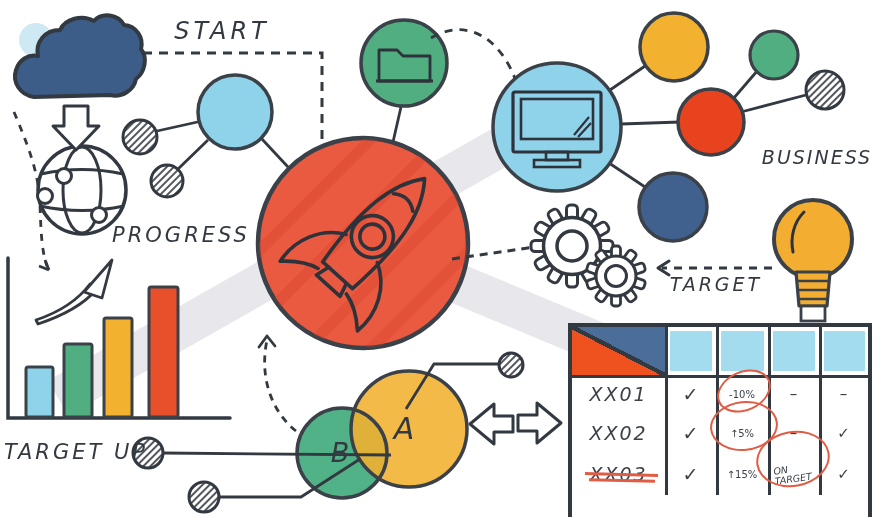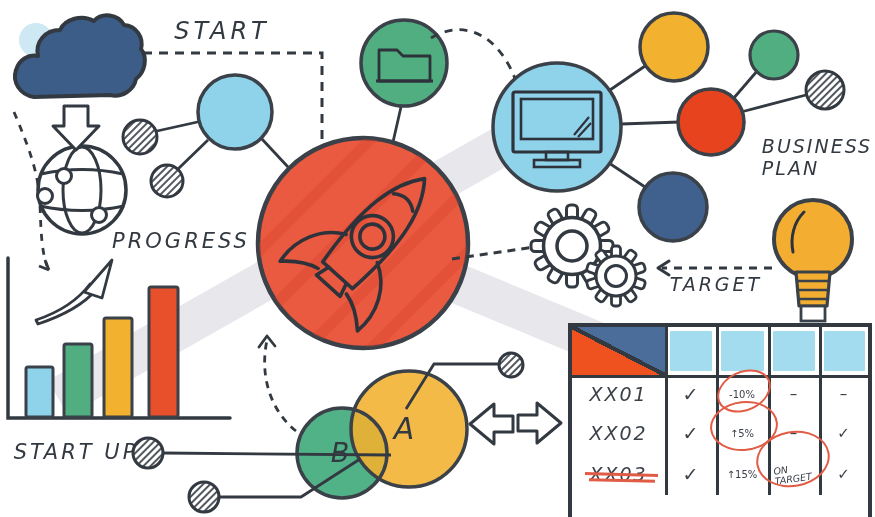--- a/index.html
+++ b/index.html
@@ -6,21 +6,21 @@
   .canvas{
     position:relative;width:875px;height:517px;overflow:hidden;background:#ffffff;
     font-family:"DejaVu Sans",sans-serif;color:#333941;
   }
   .canvas svg{position:absolute;left:0;top:0;}
   .lbl{
     position:absolute;transform:translate(-50%,-50%);
     font-style:italic;color:#333941;white-space:nowrap;font-family:"DejaVu Sans",sans-serif;
   }
   .lbl-launch{left:222px;top:31px;font-size:24px;letter-spacing:4px;}
-  .lbl-progress{left:181px;top:241px;font-size:21px;letter-spacing:3px;}
+  .lbl-progress{left:181px;top:235px;font-size:21px;letter-spacing:3px;}
   .lbl-startup{left:76px;top:452px;font-size:21px;letter-spacing:3px;}
   .lbl-bplan{left:817px;top:157px;font-size:19px;letter-spacing:2px;line-height:22px;}
   .lbl-target{left:716px;top:284px;font-size:19px;letter-spacing:3px;}
   .lbl-a{left:404px;top:428px;font-size:30px;}
   .lbl-b{left:340px;top:452px;font-size:27px;}
   
   .ttable{
     position:absolute;left:568px;top:323px;width:304px;height:212px;
     border:4px solid #333941;background:#ffffff;box-sizing:border-box;
   }
@@ -230,24 +230,23 @@
   </g>
 
   <g fill="#ffffff" stroke="#333941" stroke-width="3" stroke-linejoin="round">
     <polygon points="470,424 494,404 494,416 513,416 513,432 494,432 494,444"></polygon>
     <polygon points="561,423 537,403 537,415 518,415 518,431 537,431 537,443"></polygon>
   </g>
 </svg>
 
 <div class="lbl lbl-launch">START</div>
 <div class="lbl lbl-progress">PROGRESS</div>
-<div class="lbl lbl-startup">START UP</div>
+<div class="lbl lbl-startup">TARGET UP</div>
 <div class="lbl lbl-bplan">
   <div>BUSINESS</div>
-  <div>PLAN</div>
 </div>
 <div class="lbl lbl-target">TARGET</div>
 <div class="lbl lbl-a">A</div>
 <div class="lbl lbl-b">B</div>
 
 <div class="ttable">
   <div class="t-inner">
     <div class="t-corner"></div>
     <div class="t-head" style="left:98px;width:42px;"></div>
     <div class="t-head" style="left:149px;width:43px;"></div>

